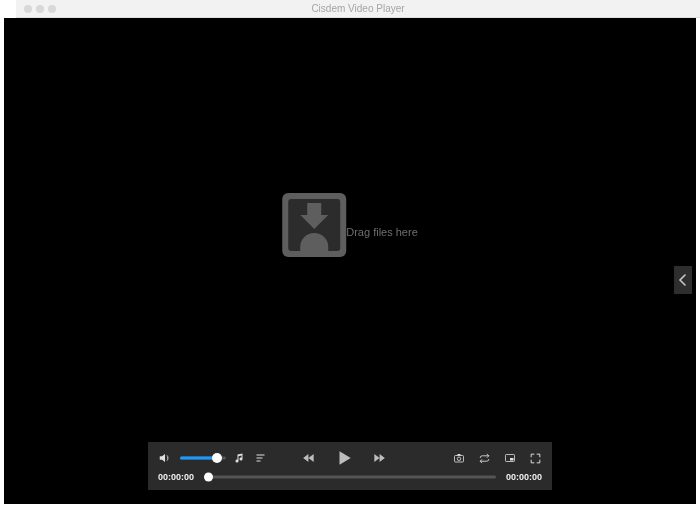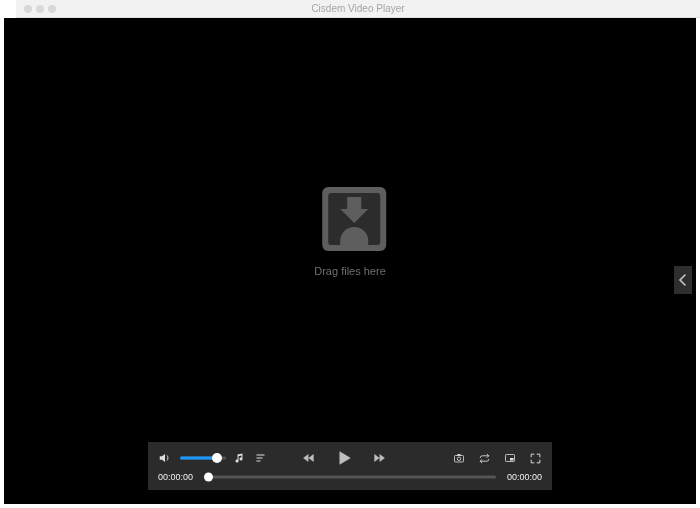--- a/index.html
+++ b/index.html
@@ -20,21 +20,21 @@
     position: absolute; left: 0; right: 0; text-align: center;
     font-size: 10px; color: #a5a5a5; pointer-events: none;
   }
   .video-area {
     position: absolute;
     top: 18px; left: 4px; right: 4px; bottom: 4px;
     background: #000;
   }
   .drop-center {
     position: absolute; left: 50%; top: 44%; transform: translate(-50%, -50%);
-    display: flex; flex-direction: column; align-items: flex-end;
+    display: flex; align-items: center;
   }
   .drop-icon {
     width: 64px; height: 64px; background: #5e5e5e; border-radius: 6px; position: relative; margin-bottom: 14px;
   }
   .drop-icon .inner {
     position: absolute; top: 6px; left: 6px; right: 6px; bottom: 6px; background: #2c2c2c; border-radius: 3px;
   }
   .drop-icon .tray-cut {
     position: absolute; bottom: 6px; left: 50%; transform: translateX(-50%);
     width: 28px; height: 18px; background: #5e5e5e; border-radius: 14px 14px 0 0;
@@ -54,20 +54,21 @@
     position: absolute; right: 4px; top: 248px;
     width: 18px; height: 28px; background: #2e2e2e;
     display: flex; align-items: center; justify-content: center;
   }
   .side-tab svg { display:block; }
   .controlbar {
     position: absolute; left: 50%; transform: translateX(-50%); bottom: 14px;
     width: 404px; height: 48px; background: #2b2b2b;
     display: flex; flex-direction: column;
     padding: 4px 10px 6px 10px;
+    font-weight: bold;
   }
   .row-top { height: 26px; display: flex; align-items: center; width: 100%; }
   .left-group, .center-group, .right-group { display: flex; align-items: center; }
   .left-group { gap: 8px; }
   .center-group { gap: 18px; margin: 0 auto; }
   .right-group { gap: 12px; margin-left: auto; }
   .icon-btn { color: #e0e0e0; display: flex; align-items: center; justify-content: center; cursor: pointer; }
   .icon-btn svg { display: block; }
   .vol-slider { position: relative; width: 46px; height: 12px; display: flex; align-items: center; }
   .vol-track-bg { position: absolute; left:0; right:0; top:50%; transform:translateY(-50%); height:3px; background:#555; border-radius:2px; }

